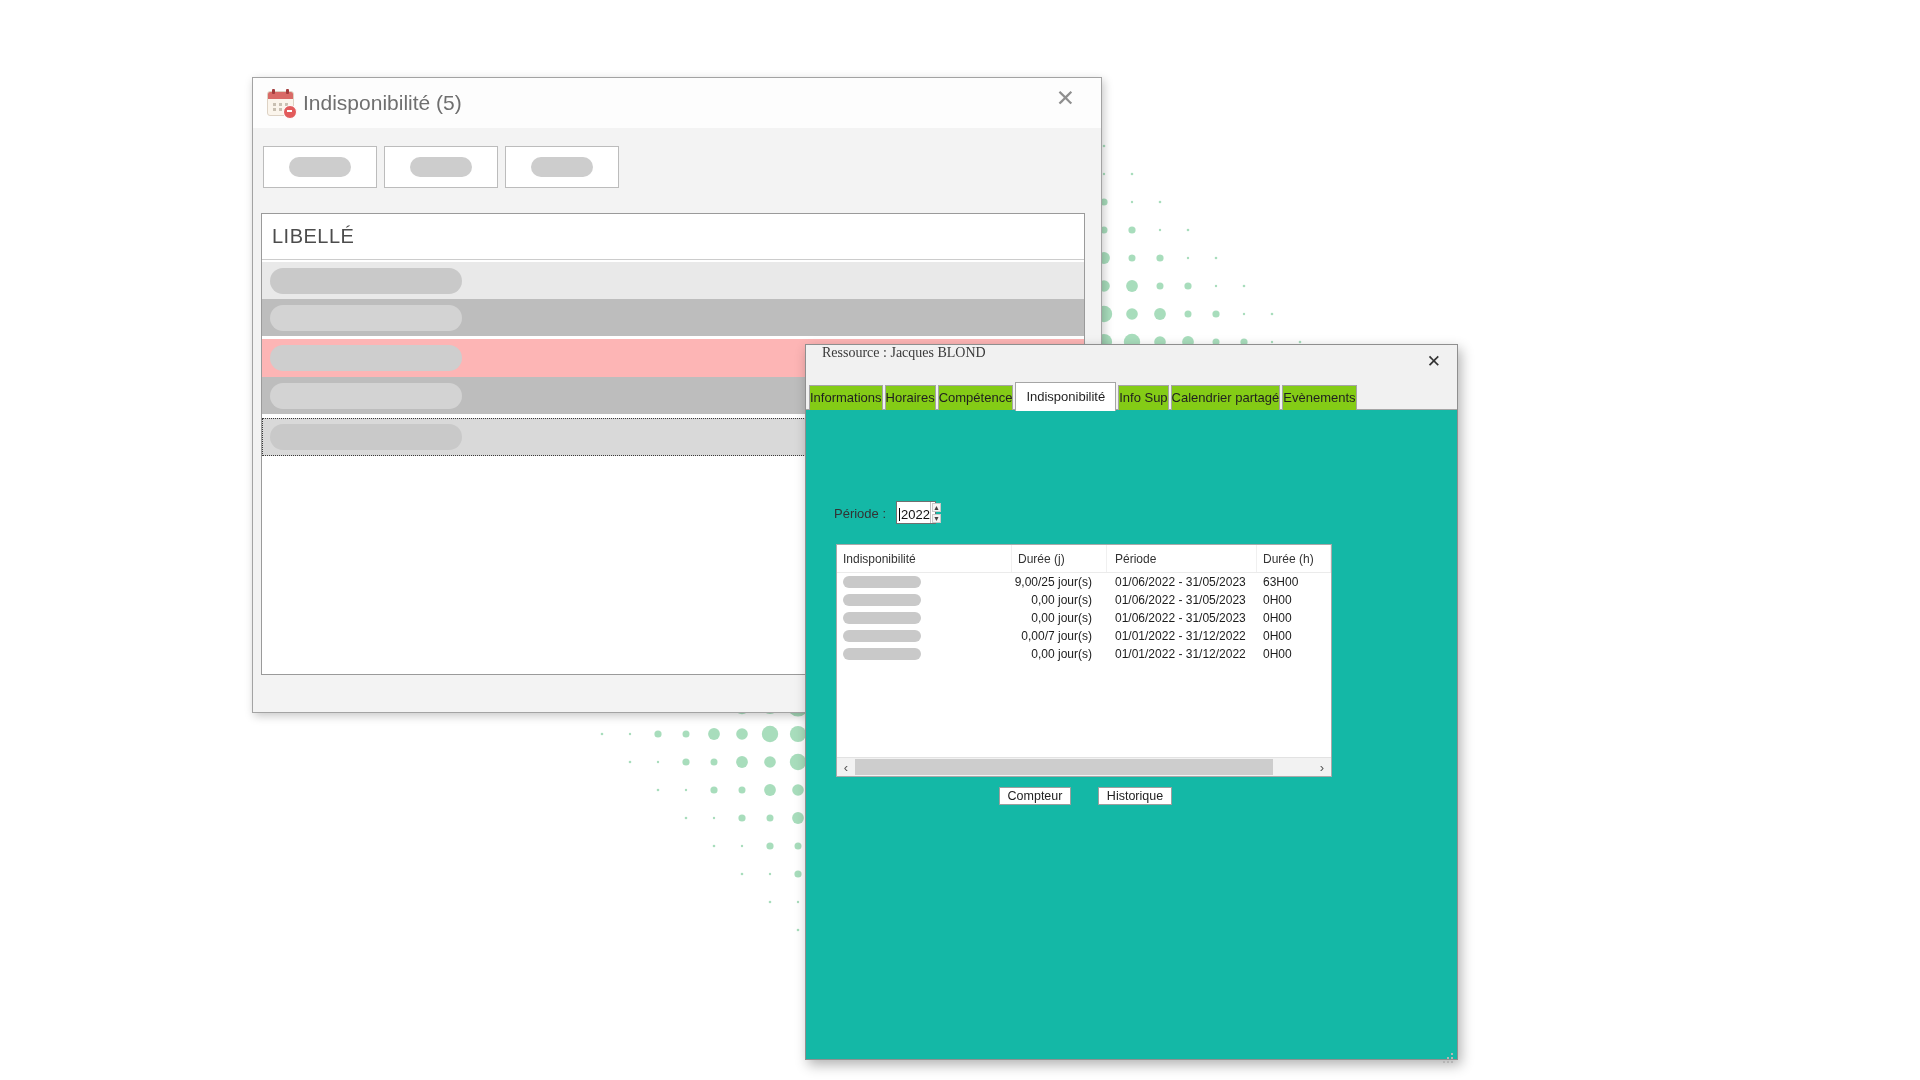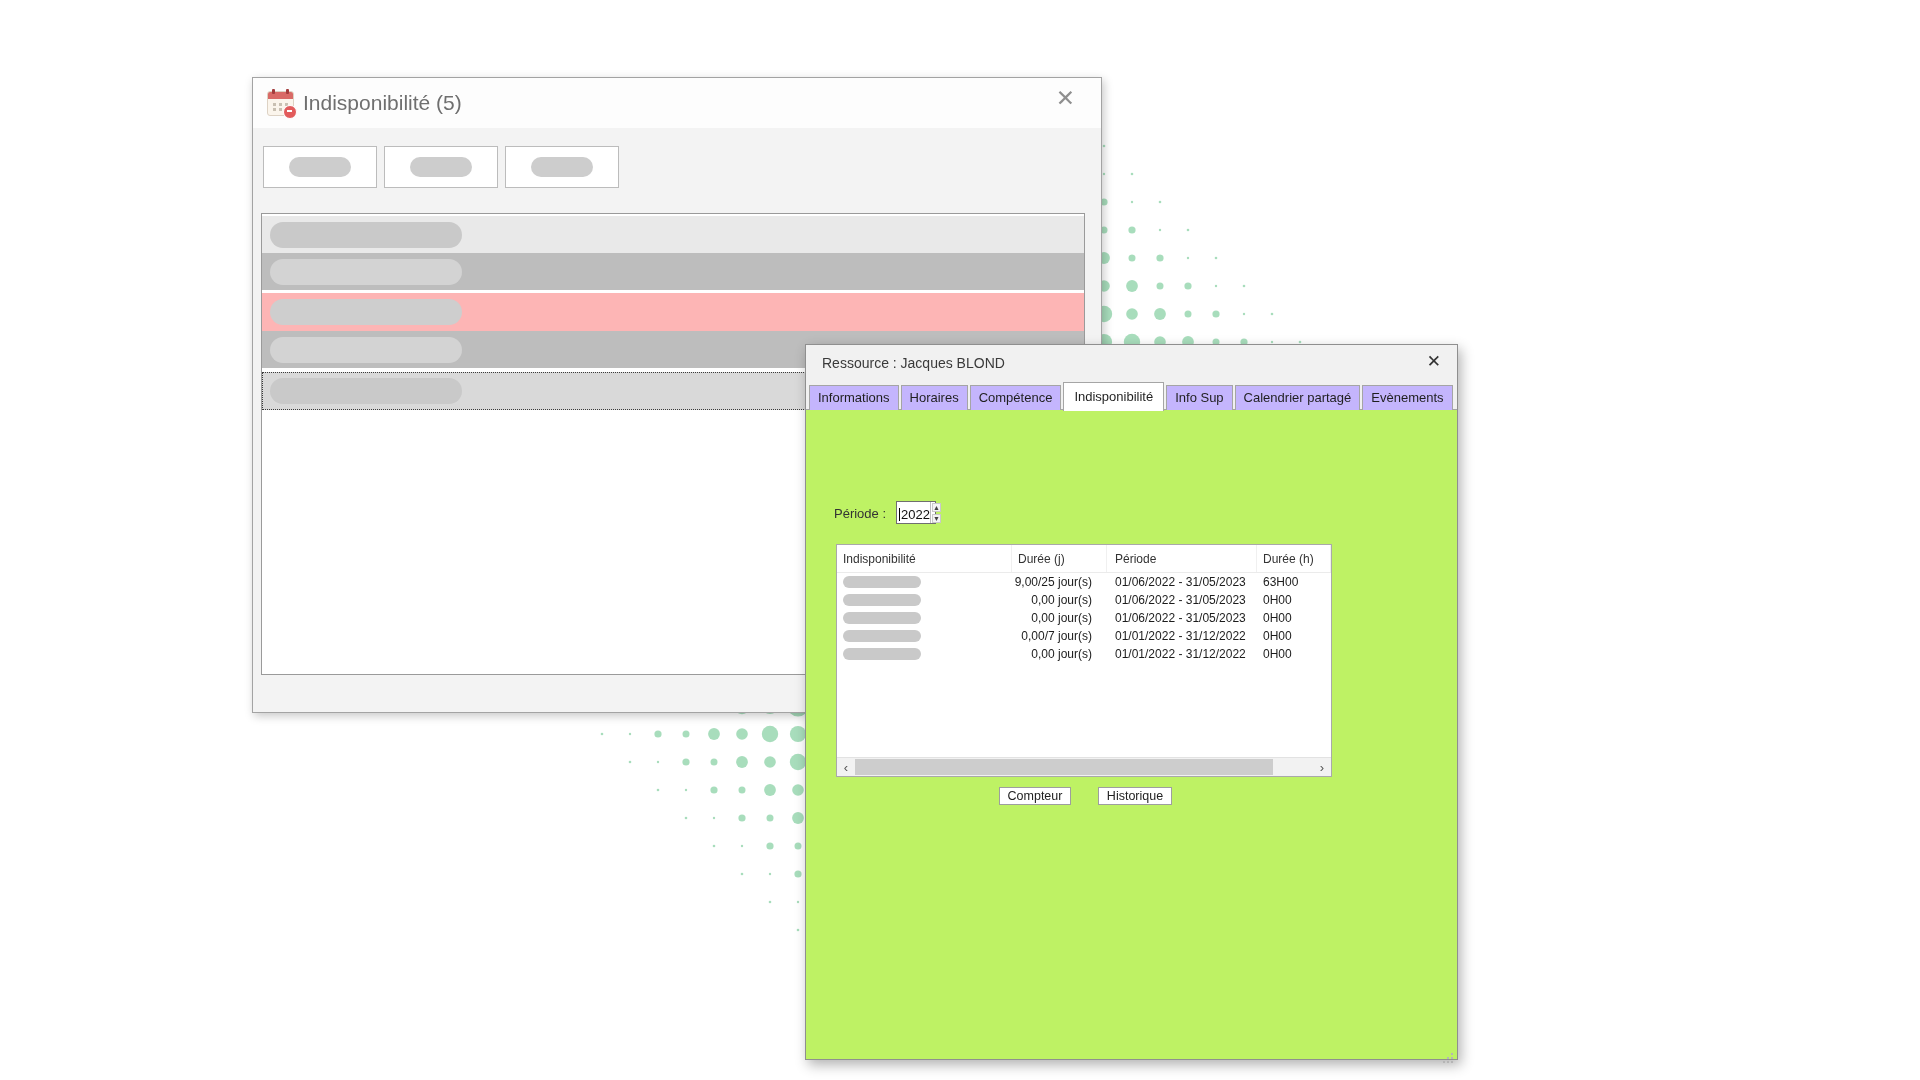--- a/index.html
+++ b/index.html
@@ -44,31 +44,31 @@
   .bw-pill{position:absolute;left:8px;top:50%;transform:translateY(-50%);
     width:192px;height:26px;border-radius:13px;}
   .bw-row.light .bw-pill{background:#c9c9c9;}
   .bw-row.dark .bw-pill{background:#d3d3d3;}
   .bw-row.pink .bw-pill{background:#cecece;}
   .bw-row.selected .bw-pill{background:#c9c9c9;}
 
   
   .dialog{position:absolute;left:805px;top:344px;width:653px;height:716px;z-index:2;
     background:#f1f1f1;border:1px solid #8f8f8f;box-shadow:3px 5px 12px rgba(0,0,0,.30);box-sizing:border-box;}
-  .dlg-titlebar{position:absolute;left:0;top:0;right:0;height:36px;display:flex;align-items:center;
-    padding-left:16px;box-sizing:border-box;}
+  .dlg-titlebar{position:absolute;left:0;top:0;right:0;height:36px;display:flex;align-items:flex-start;
+    padding-left:16px;box-sizing:border-box;font-family:Liberation Serif, serif;}
   .dlg-title{font-size:14px;color:#3a3a3a;}
   .dlg-close{position:absolute;right:16px;top:8px;font-size:17px;color:#333;line-height:1;cursor:default;}
 
   .tabstrip{position:absolute;left:3px;top:37px;display:flex;align-items:flex-end;z-index:3;}
-  .tab{border:1px solid #a5a5a5;border-bottom:none;background:#c4b5fd;margin-right:2px;
-    padding:4px 8px 5px;font-size:13px;color:#1f1f1f;position:relative;top:0;cursor:default;white-space:nowrap;}
+  .tab{border:1px solid #a5a5a5;border-bottom:none;background:#84cc16;margin-right:2px;
+    padding:4px 0 5px;font-size:13px;color:#1f1f1f;position:relative;top:0;cursor:default;white-space:nowrap;}
   .tab.active{background:#ffffff;padding:6px 10px 7px;margin-bottom:-1px;z-index:4;}
 
-  .tabpanel{position:absolute;left:0;right:0;top:64px;bottom:0;background:#bef264;border-top:1px solid #a5a5a5;}
+  .tabpanel{position:absolute;left:0;right:0;top:64px;bottom:0;background:#14b8a6;border-top:1px solid #a5a5a5;}
 
   .periode-label{position:absolute;left:28px;top:96px;font-size:13px;color:#333;}
   .spinner{position:absolute;left:90px;top:91px;width:40px;height:23px;background:#fff;
     border:1px solid #6f6f6f;box-sizing:border-box;display:flex;}
   .spinner-value{flex:1;font-size:13px;color:#111;padding:3px 0 0 2px;display:flex;align-items:center;}
   .caret{display:inline-block;width:1px;height:13px;background:#000;margin-right:1px;}
   .spin-btns{width:15px;display:flex;flex-direction:column;border-left:1px solid #bdbdbd;}
   .spin-btn{flex:1;background:#f4f4f4;border:1px solid #c9c9c9;margin:1px;display:flex;
     align-items:center;justify-content:center;font-size:7px;color:#444;line-height:1;}
 
@@ -217,20 +217,21 @@
         </div>
         <div class="bw-btn">
           <span class="pill"></span>
         </div>
         <div class="bw-btn">
           <span class="pill"></span>
         </div>
       </div>
 
     <div class="bw-table">
+      <div class="bw-header">LIBELLÉ</div>
       <div id="bw-rows">
           <div class="bw-row light" style="margin-top: 2px;">
             <span class="bw-pill"></span>
           </div>
           <div class="bw-row dark" style="margin-top: 0px;">
             <span class="bw-pill"></span>
           </div>
           <div class="bw-row pink" style="margin-top: 3px;">
             <span class="bw-pill"></span>
           </div>

